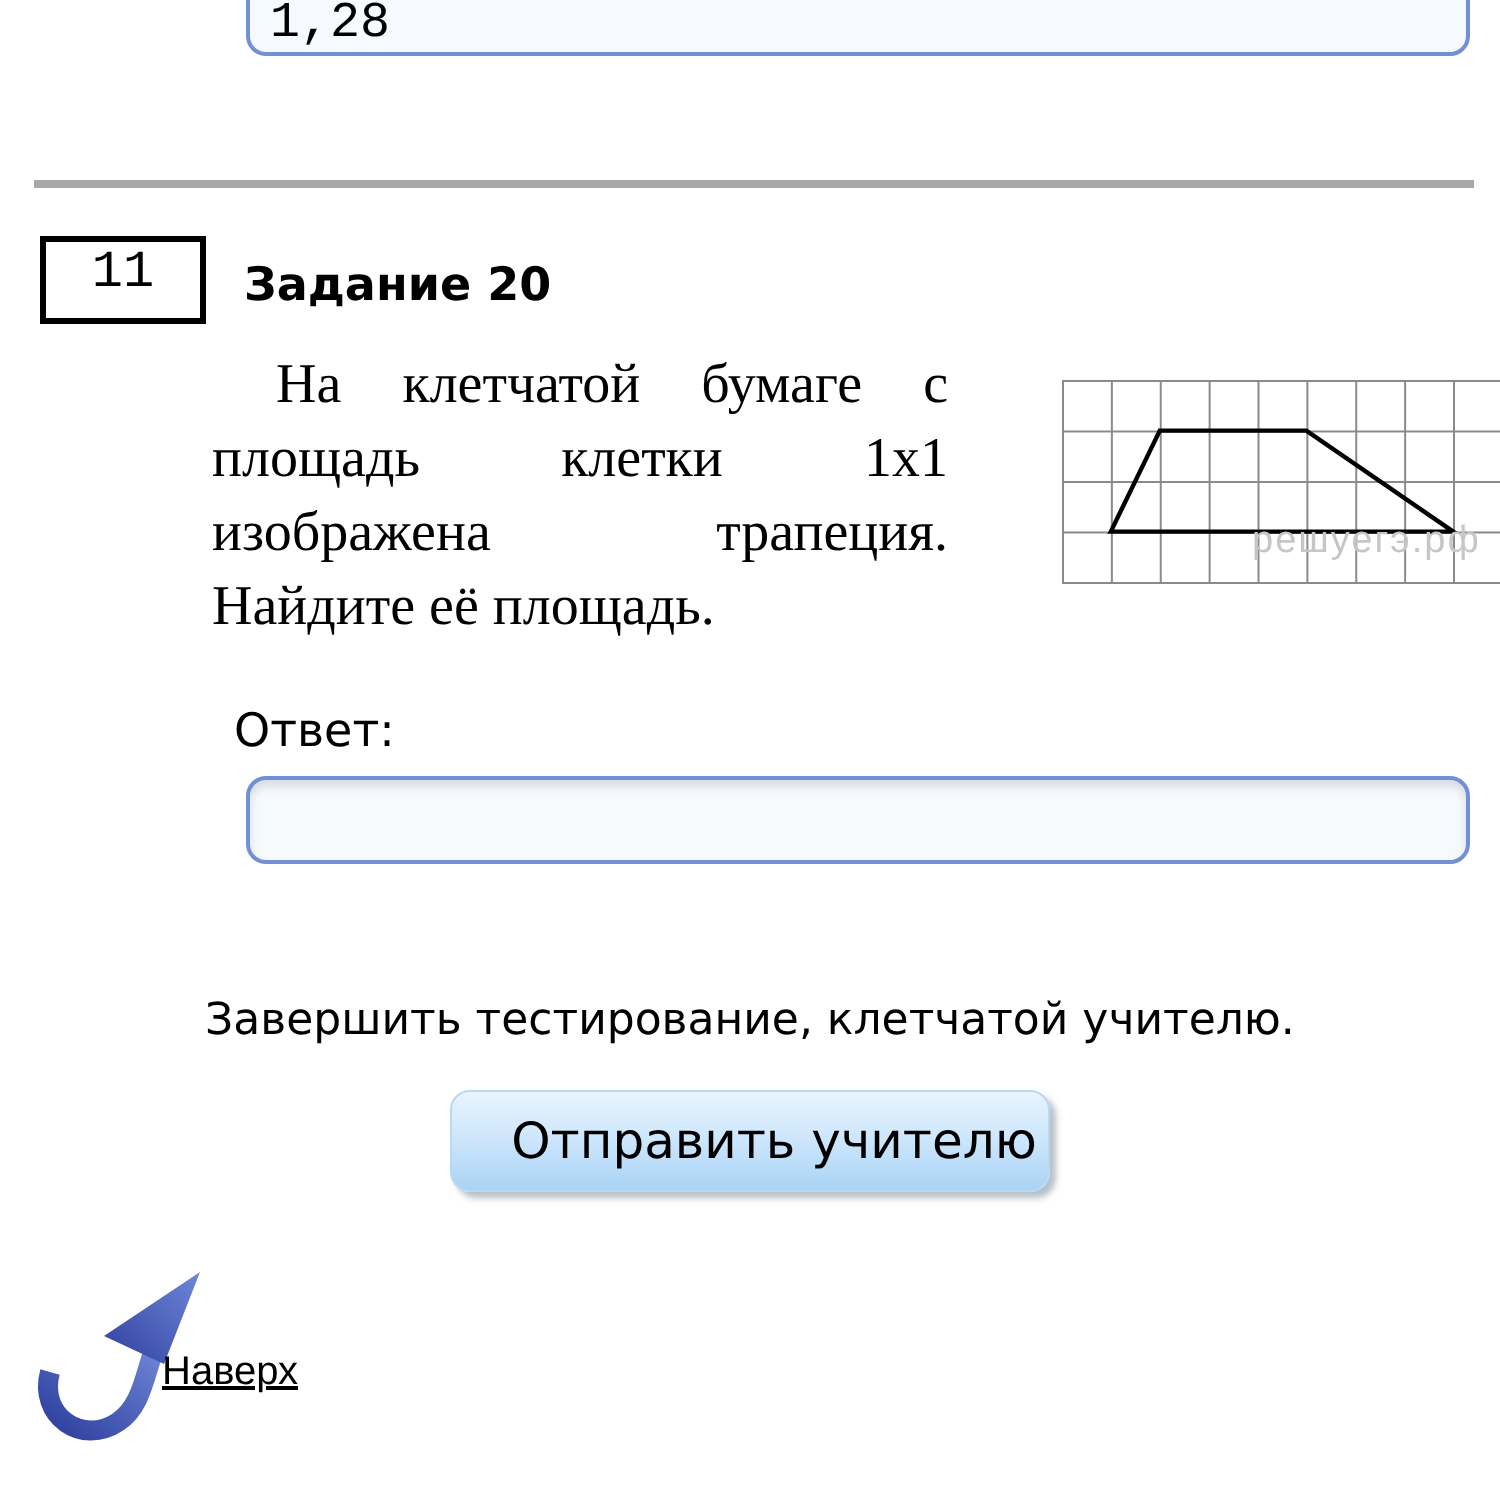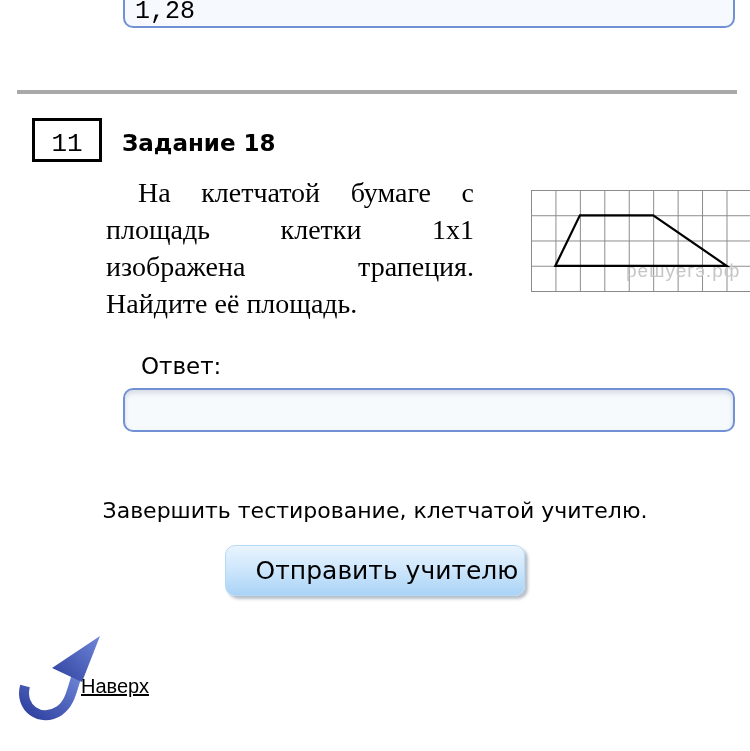--- a/index.html
+++ b/index.html
@@ -27,26 +27,25 @@
 
   
   .divider {
     position: absolute; left: 17px; top: 90px;
     width: 720px; height: 4px; background: #a9a9a9;
   }
 
   
   .num-box {
     position: absolute; left: 20px; top: 118px;
-    width: 70px; height: 44px;
+    width: 83px; height: 44px;
     border: 3px solid #000;
-    display: flex; align-items: flex-end; justify-content: center;
+    display: flex; align-items: flex-start; justify-content: center;
     font-family: "Liberation Mono", "DejaVu Sans Mono", monospace;
     font-size: 26px;
-    margin-left: 12px;
   }
 
   
   .task-title {
     position: absolute; left: 122px; top: 130px;
     font-size: 23px; font-weight: bold;
     font-family: "DejaVu Sans", "Liberation Sans", sans-serif;
   }
 
   
@@ -75,21 +74,20 @@
     position: absolute; left: 95px; top: 70px;
     font-size: 19px; letter-spacing: 1px;
     color: #c6c6c6; white-space: nowrap;
   }
 
   
   .answer-label {
     position: absolute; left: 117px; top: 353px;
     font-size: 23px;
     font-family: "DejaVu Sans", "Liberation Sans", sans-serif;
-    margin-left: 24px;
   }
   .answer-field {
     position: absolute; left: 123px; top: 388px;
     width: 612px; height: 44px;
     border: 2px solid #7291d5; border-radius: 10px;
     background: #f7fafd;
     box-shadow: inset 0 3px 5px rgba(150,162,180,0.35);
     font-family: "Liberation Mono", "DejaVu Sans Mono", monospace;
     font-size: 25px; padding: 0 10px; outline: none;
   }
@@ -128,21 +126,21 @@
 <div id="screen">
 
   <input class="prev-field" type="text" value="1,28" style="">
 
   <div class="divider"></div>
 
   <div class="num-box">
     <span>11</span>
   </div>
 
-  <div class="task-title">Задание 18</div>
+  <div class="task-title">Задание 20</div>
 
   <div class="task-text">На клетчатой бумаге с площадь клетки 1x1 изображена трапеция. Найдите её площадь.</div>
 
   <div class="figure">
     <svg width="221" height="102" viewBox="0 0 221 102">
       <polygon fill="none" stroke="#000" stroke-width="2.2" points="24.4,75.8 48.9,25.3 122.2,25.3 195.6,75.8"></polygon>
     </svg>
     <div class="watermark">решуегэ.рф</div>
   </div>
 

